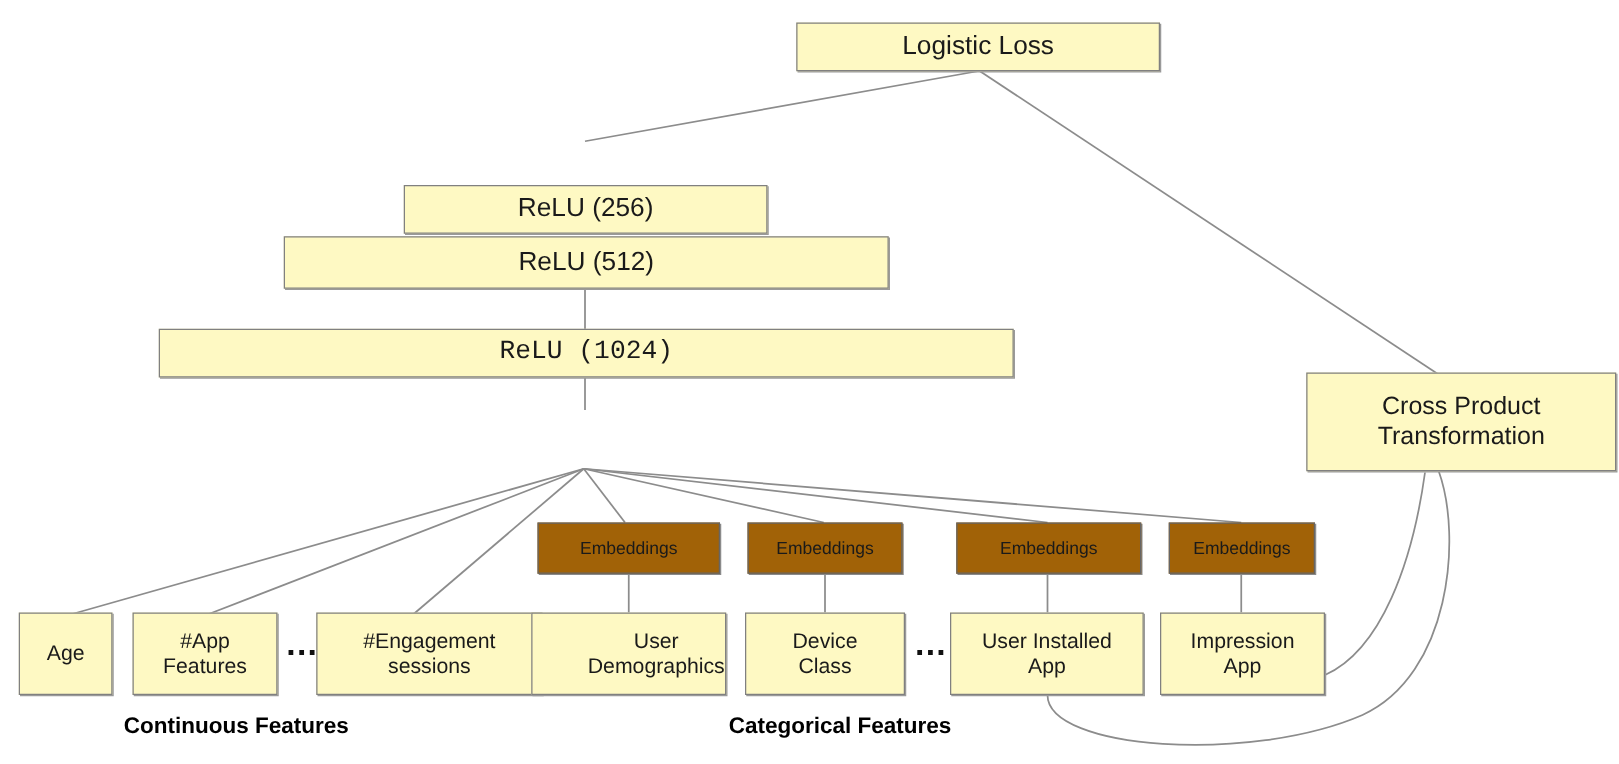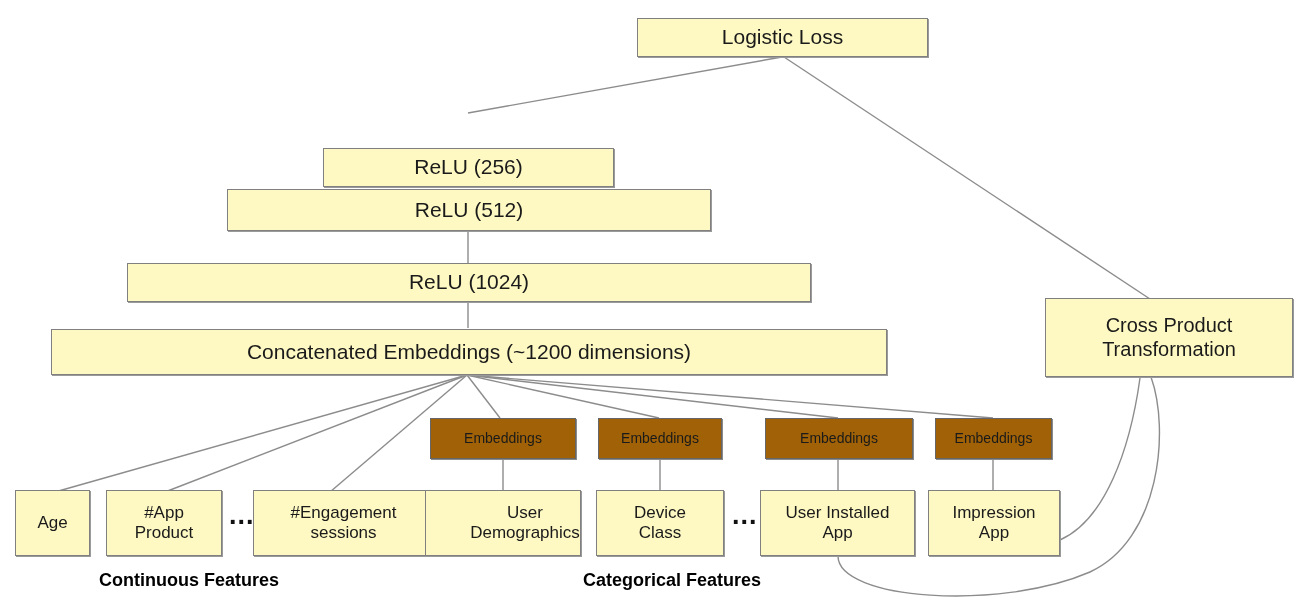--- a/index.html
+++ b/index.html
@@ -112,27 +112,24 @@
   </div>
 
   <div class="node node-light t-big" style="left:323px; top:113px; width:291px; height:39px;margin-top:35px;">
     <span>ReLU (256)</span>
   </div>
 
   <div class="node node-light t-big" style="left:227px; top:189px; width:484px; height:42px;">
     <span>ReLU (512)</span>
   </div>
 
-  <div class="node node-light t-big" style="left:127px; top:263px; width:684px; height:39px;">
+  <div class="node node-light t-big" style="left:127px; top:263px; width:684px; height:39px;font-family:Liberation Mono, monospace;">
     <span>ReLU (1024)</span>
   </div>
 
-  <div class="node node-light t-big" style="left:51px; top:329px; width:836px; height:46px;">
-    <span>Concatenated Embeddings (~1200 dimensions)</span>
-  </div>
 
   <div class="node node-light t-mid" style="left:1027px; top:298px; width:248px; height:79px;margin-left:18px;">
     <span>Cross Product
 Transformation</span>
   </div>
 
   <div class="node node-dark t-emb" style="left:430px; top:418px; width:146px; height:41px;">
     <span>Embeddings</span>
   </div>
 
@@ -147,21 +144,21 @@
   <div class="node node-dark t-emb" style="left:935px; top:418px; width:117px; height:41px;">
     <span>Embeddings</span>
   </div>
 
   <div class="node node-light t-feat" style="left:15px; top:490px; width:75px; height:66px;">
     <span>Age</span>
   </div>
 
   <div class="node node-light t-feat" style="left:106px; top:490px; width:116px; height:66px;">
     <span>#App
-Product</span>
+Features</span>
   </div>
 
   <div class="ellipsis" style="left:229px; top:500px;">...</div>
 
   <div class="node node-light t-feat" style="left:253px; top:490px; width:181px; height:66px;">
     <span>#Engagement
 sessions</span>
   </div>
 
   <div class="node node-light t-feat" style="left:425px; top:490px; width:156px; height:66px;padding-left:44px;">

